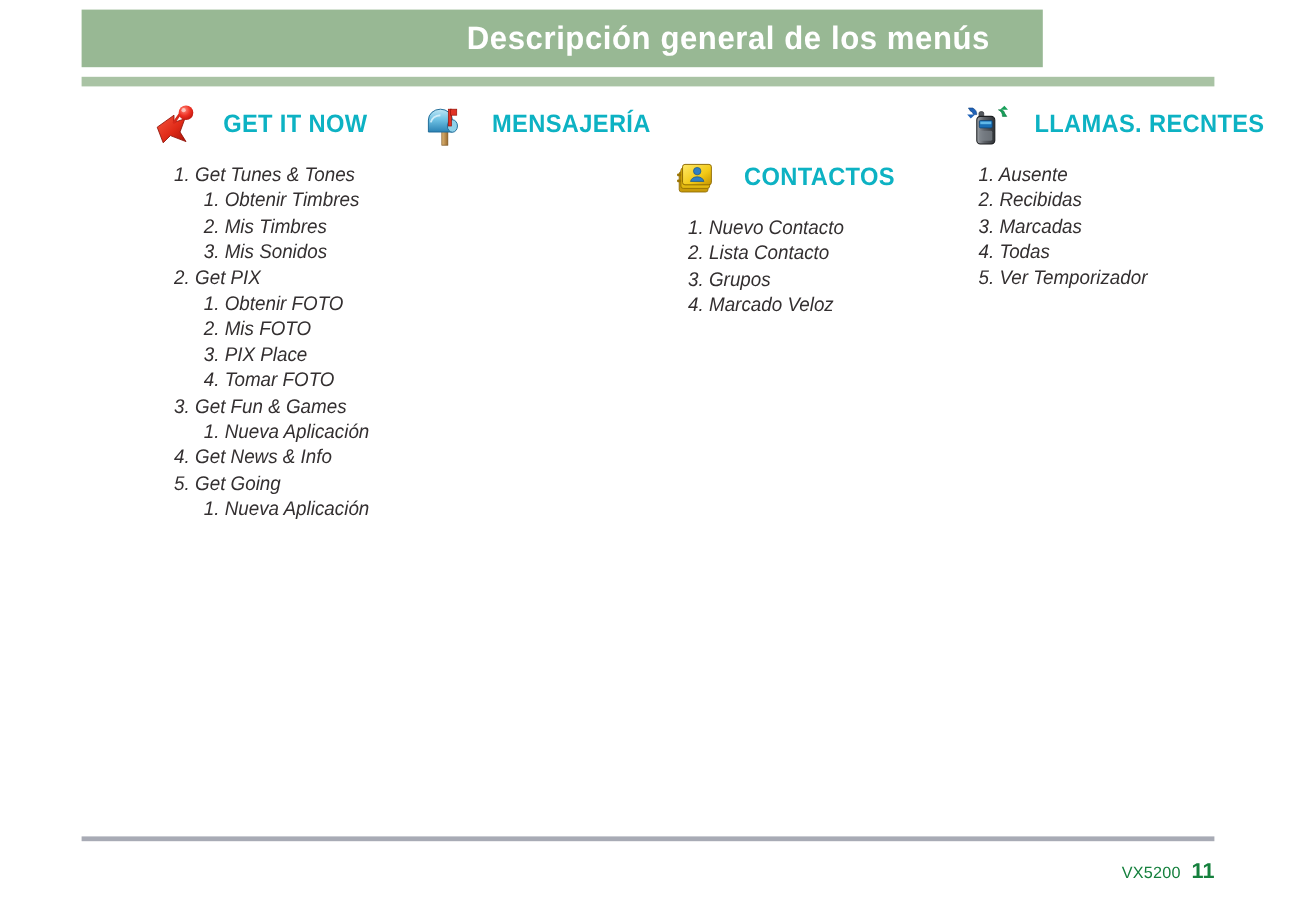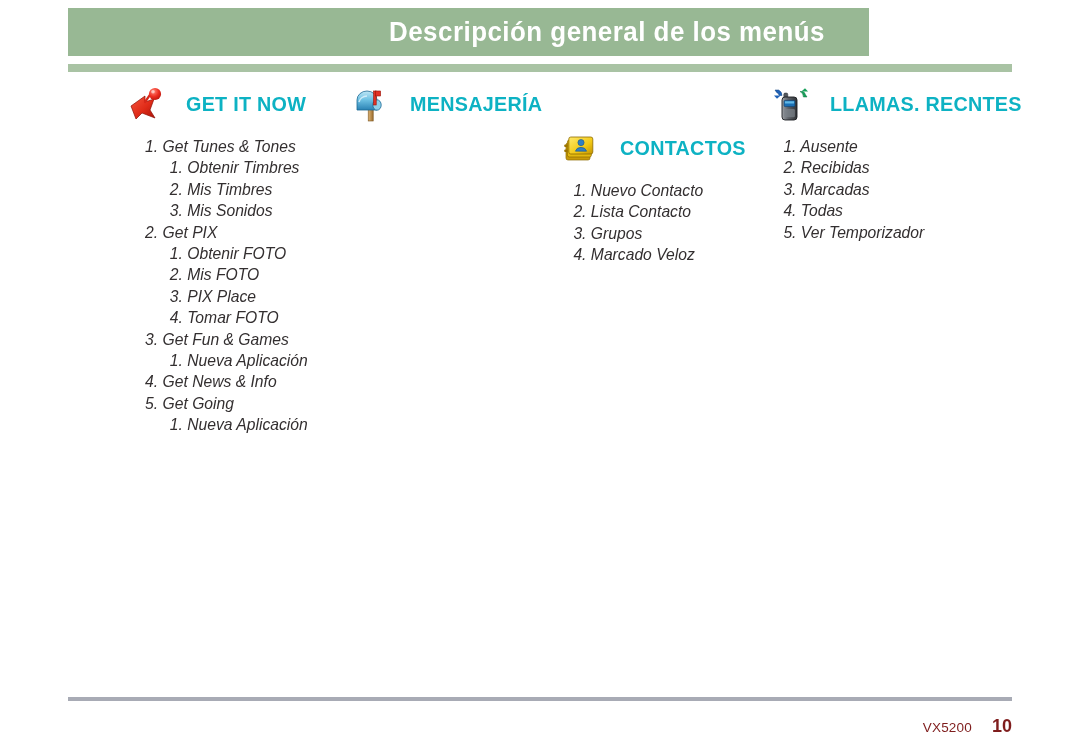--- a/index.html
+++ b/index.html
@@ -55,21 +55,21 @@
     width: 1080px;
     height: 560px;
   }
   .column {
     position: absolute;
     top: 0;
   }
   .col-1 { left: 128px; width: 215px; }
   .col-2 { left: 352px; width: 205px; }
   .col-3 { left: 562px; width: 205px; margin-top: 44px; }
-  .col-4 { left: 772px; width: 250px; }
+  .col-4 { left: 804px; width: 250px; }
 
   .col-head {
     display: flex;
     align-items: center;
     height: 40px;
     gap: 20px;
   }
   .col-head-icon {
     width: 38px;
     height: 36px;
@@ -121,22 +121,22 @@
     width: 944px;
     height: 4px;
     background: #a8abb5;
   }
   #footer-meta {
     position: absolute;
     right: 68px;
     top: 716px;
     display: flex;
     align-items: baseline;
-    gap: 20px;
-    color: #7f1d1d;
+    gap: 9px;
+    color: #15803d;
   }
   #footer-model {
     font-family: "Liberation Sans Narrow", "Liberation Sans", sans-serif;
     font-size: 13.5px;
     letter-spacing: 0.2px;
   }
   #footer-page {
     font-family: "Liberation Sans Narrow", "Liberation Sans", sans-serif;
     font-size: 18px;
     font-weight: bold;
@@ -282,14 +282,14 @@
       <li class="flat">4. Todas</li>
       <li class="flat">5. Ver Temporizador</li>
     </ul>
   </div>
 
 </div>
 
 <div id="footer-rule"></div>
 <div id="footer-meta">
   <span id="footer-model">VX5200</span>
-  <span id="footer-page">10</span>
+  <span id="footer-page">11</span>
 </div>
 
 </body></html>

